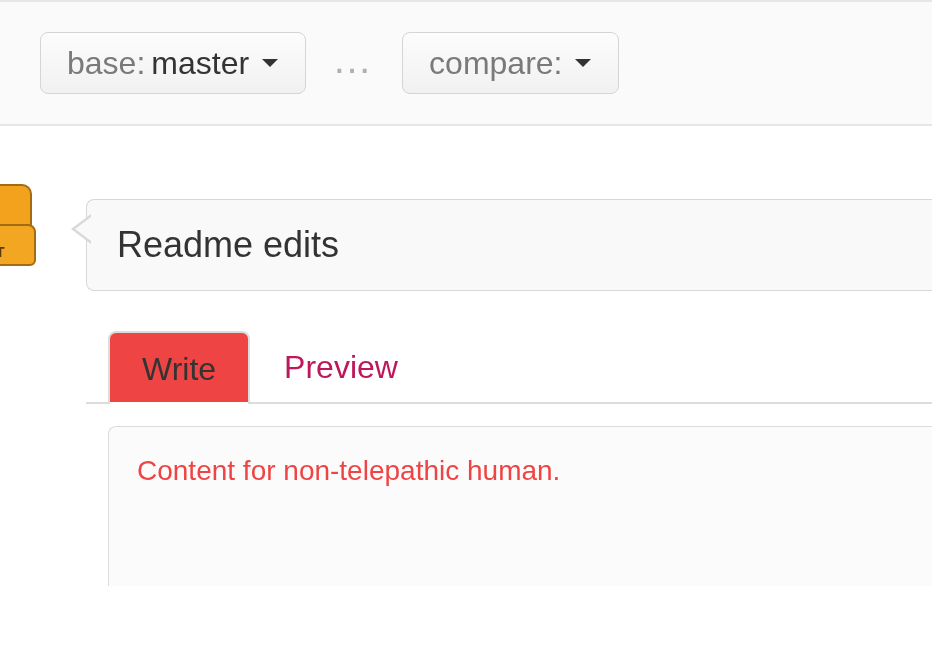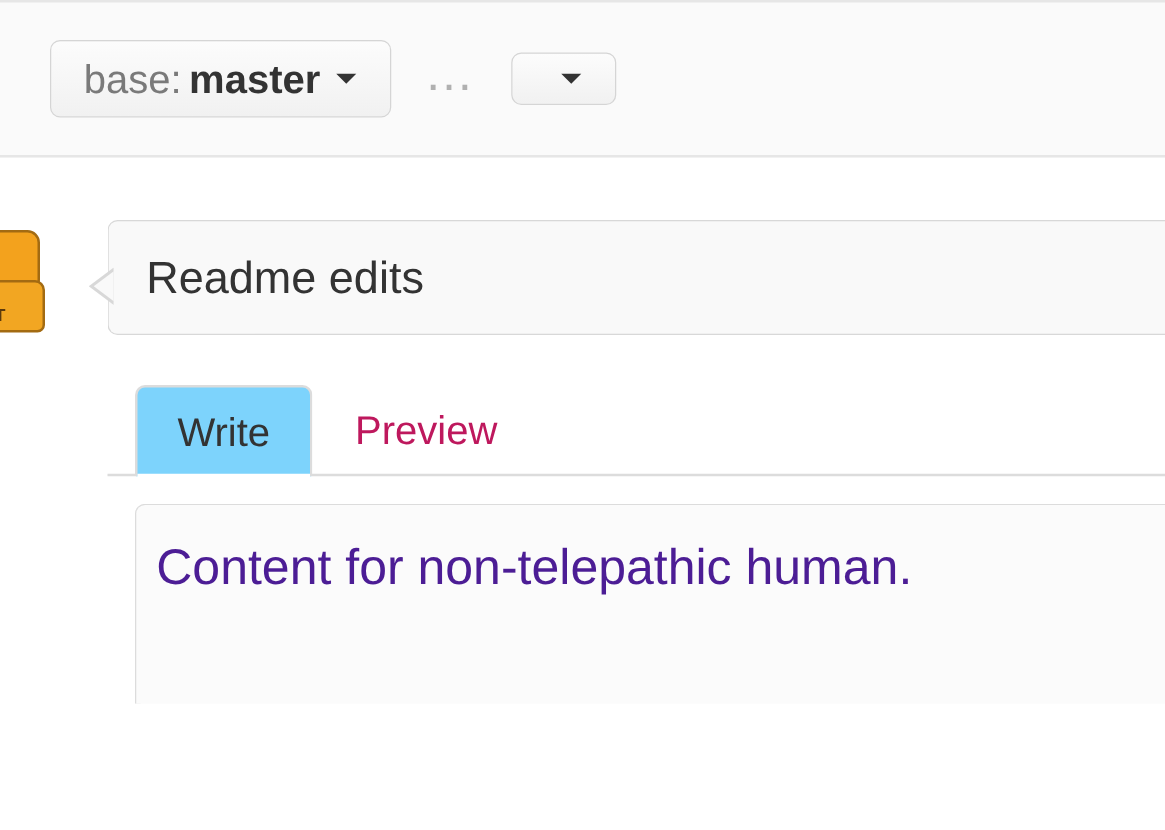--- a/index.html
+++ b/index.html
@@ -30,21 +30,21 @@
     border: 1px solid #d5d5d5;
     border-radius: 8px;
     padding: 14px 26px;
     font-size: 32px;
     color: #7a7a7a;
     cursor: pointer;
     line-height: 1;
   }
   .branch-btn .value {
     color: #333333;
-    font-weight: 700;
+    font-weight: 400;
     margin-left: 6px;
   }
   .branch-btn .caret {
     margin-left: 12px;
     display: inline-flex;
   }
   .caret svg {
     width: 18px;
     height: 12px;
     fill: #333333;
@@ -119,20 +119,21 @@
   .title-input {
     width: 100%;
     background: #f9f9f9;
     border: 1.5px solid #d8d8d8;
     border-right: none;
     border-radius: 8px 0 0 8px;
     padding: 24px 30px;
     font-size: 36px;
     color: #333333;
     outline: none;
+    margin-top: 23px;
   }
   .tabs-row {
     display: flex;
     align-items: flex-end;
     margin-top: 38px;
     border-bottom: 2px solid #dcdcdc;
     width: 100%;
   }
   .tabs-row::before {
     content: "";
@@ -143,21 +144,21 @@
     font-size: 32px;
     color: #be185d;
     border: 2px solid transparent;
     border-bottom: none;
     border-radius: 8px 8px 0 0;
     cursor: pointer;
     position: relative;
   }
   .tab.active {
     color: #333333;
-    background: #7dd3fc;
+    background: #ef4444;
     border-color: #dcdcdc;
     margin-bottom: -2px;
   }
   .tab.active::after {
     content: "";
     position: absolute;
     left: 0;
     right: 0;
     bottom: -2px;
     height: 4px;
@@ -167,43 +168,44 @@
     padding: 22px 0 0 22px;
   }
   .comment-box {
     width: 100%;
     min-height: 160px;
     background: #fbfbfb;
     border: 1.5px solid #dcdcdc;
     border-right: none;
     border-bottom: none;
     border-radius: 8px 0 0 0;
-    padding: 28px 16px;
-    font-size: 40px;
-    color: #4c1d95;
+    padding: 28px 28px;
+    font-size: 28px;
+    color: #ef4444;
     font-family: inherit;
     resize: none;
     outline: none;
   }
 </style>
 </head>
 <body>
 
 <div class="branch-bar">
   <button class="branch-btn">
     <span>base:</span>
     <span class="value">master</span>
     <span class="caret">
       <svg viewBox="0 0 18 12">
           <path d="M1 2 L9 10 L17 2 Z"></path>
         </svg>
     </span>
   </button>
   <span class="ellipsis">…</span>
   <button class="branch-btn">
+    <span>compare:</span>
     <span class="caret">
       <svg viewBox="0 0 18 12">
           <path d="M1 2 L9 10 L17 2 Z"></path>
         </svg>
     </span>
   </button>
 </div>
 
 <div class="content-area">
   <div class="avatar-col">

